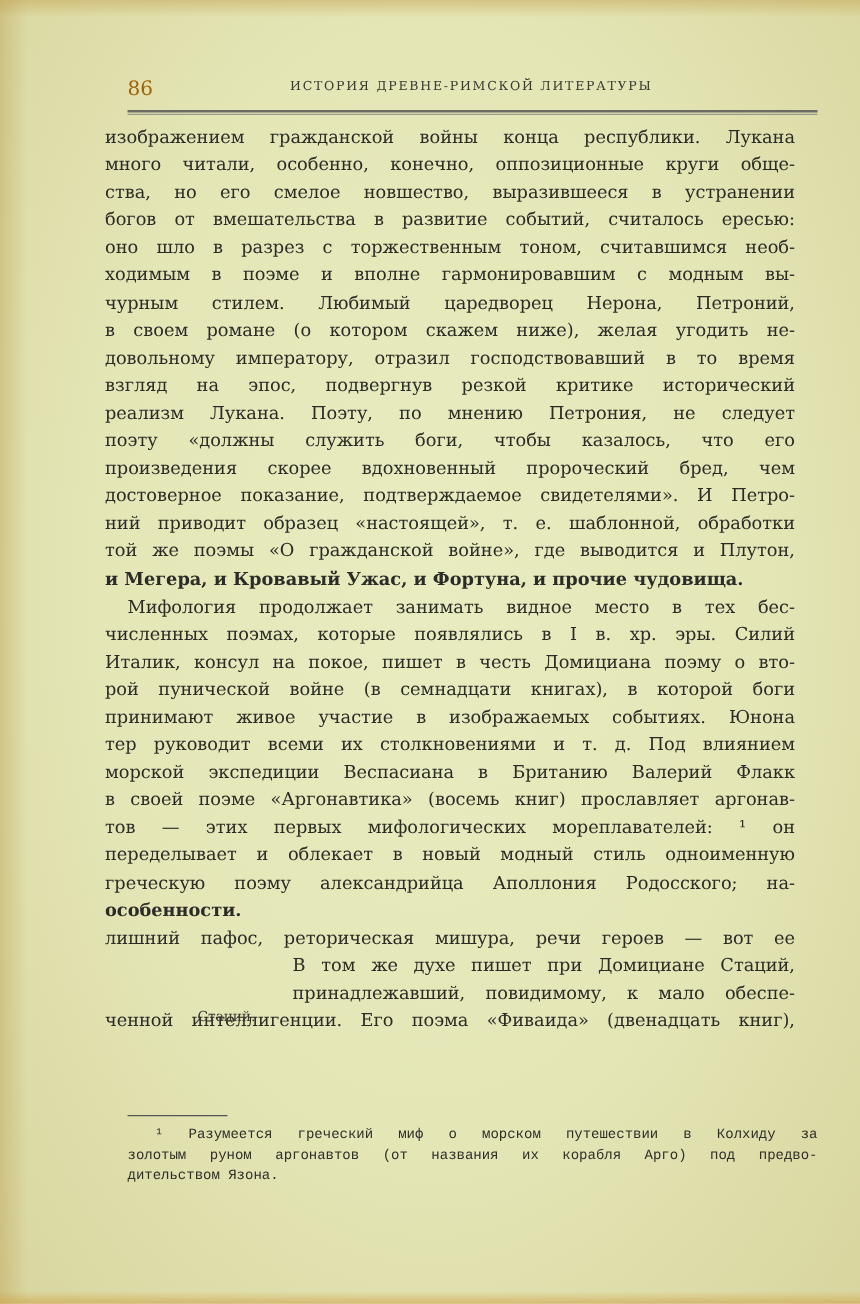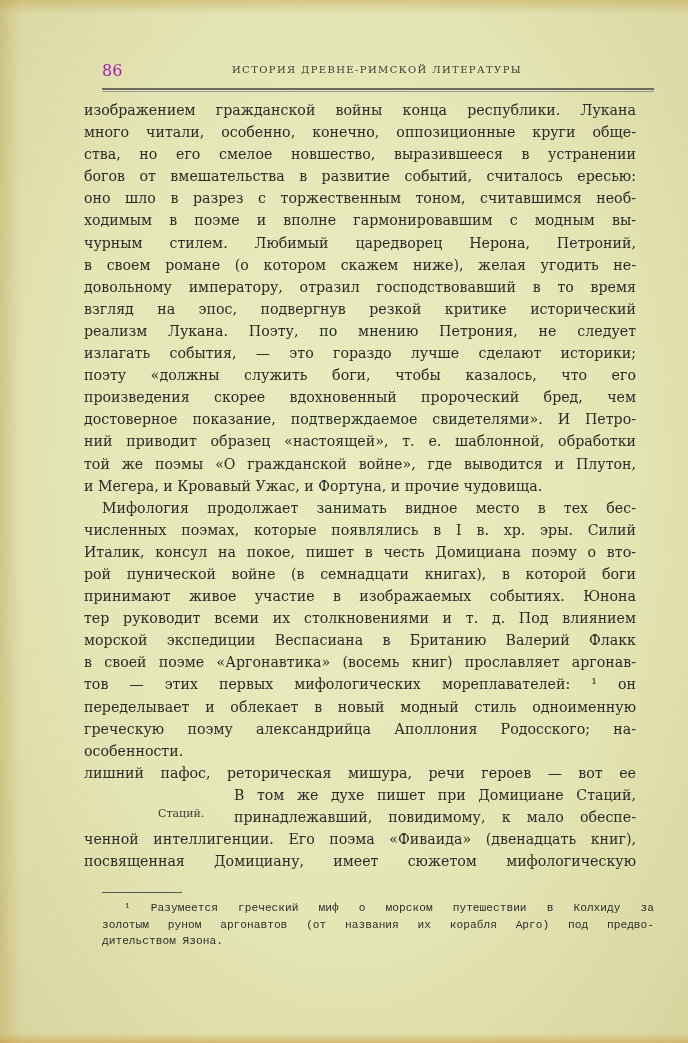--- a/index.html
+++ b/index.html
@@ -12,32 +12,32 @@
   }
   .page { position: absolute; left: 0; top: 0; width: 688px; height: 1043px; }
   .edge-top { position:absolute; left:0; top:0; width:688px; height:14px;
     background: linear-gradient(to bottom, rgba(200,170,90,0.55), rgba(200,170,90,0)); }
   .edge-left { position:absolute; left:0; top:0; width:22px; height:1043px;
     background: linear-gradient(to right, rgba(190,165,90,0.45), rgba(190,165,90,0)); }
   .edge-bottom { position:absolute; left:0; bottom:0; width:688px; height:10px;
     background: linear-gradient(to top, rgba(205,160,70,0.6), rgba(205,160,70,0)); }
 
   .header { position: absolute; left: 102px; top: 61px; width: 550px; height: 26px; }
-  .page-number { position: absolute; left: 0; top: 0; font-size: 16px; color: #a21caf; text-align: center; }
+  .page-number { position: absolute; left: 0; top: 0; font-size: 16px; color: #a16207; text-align: center; }
   .running-title { position: absolute; left: 0; width: 550px; top: 3px; text-align: center;
     font-size: 10px; letter-spacing: 1.4px; color: #3a3a36; }
   .header-rule { position: absolute; left: 102px; top: 88px; width: 552px; height: 0;
     border-top: 2px solid #6c6c64; }
   .header-rule2 { position: absolute; left: 102px; top: 91px; width: 552px; height: 0;
     border-top: 1px solid #9a9a8c; }
 
   .body-text { position: absolute; left: 84px; top: 99px; width: 552px; }
   .line { height: 22.1px; line-height: 22.1px; font-size: 14.2px; white-space: nowrap;
     text-align: justify; text-align-last: justify; overflow: hidden; color: #2b2b27; }
-  .line.last { text-align-last: left; }
+  .line.last { text-align-last: left; font-weight: bold; }
   .line.indent { padding-left: 18px; }
   .line.margin-indent { padding-left: 150px; }
 
   .marginal-note { position: absolute; left: 146px; top: 807px; font-size: 11px; color: #3a3a35; margin-left: 12px; }
 
   .fn-rule { position: absolute; left: 102px; top: 892px; width: 80px; border-top: 1px solid #555; }
   .footnotes { position: absolute; left: 102px; top: 900px; width: 552px; }
   .fn-line { height: 16.5px; line-height: 16.5px; font-size: 11.2px; white-space: nowrap;
     text-align: justify; text-align-last: justify; color: #2e2e2a; font-family: Liberation Mono, monospace; }
   .fn-line.first { padding-left: 22px; }
@@ -63,21 +63,20 @@
     <div class="line">много читали, особенно, конечно, оппозиционные круги обще-</div>
     <div class="line">ства, но его смелое новшество, выразившееся в устранении</div>
     <div class="line">богов от вмешательства в развитие событий, считалось ересью:</div>
     <div class="line">оно шло в разрез с торжественным тоном, считавшимся необ-</div>
     <div class="line">ходимым в поэме и вполне гармонировавшим с модным вы-</div>
     <div class="line">чурным стилем. Любимый царедворец Нерона, Петроний,</div>
     <div class="line">в своем романе (о котором скажем ниже), желая угодить не-</div>
     <div class="line">довольному императору, отразил господствовавший в то время</div>
     <div class="line">взгляд на эпос, подвергнув резкой критике исторический</div>
     <div class="line">реализм Лукана. Поэту, по мнению Петрония, не следует</div>
-    <div class="line">излагать события, — это гораздо лучше сделают историки;</div>
     <div class="line">поэту «должны служить боги, чтобы казалось, что его</div>
     <div class="line">произведения скорее вдохновенный пророческий бред, чем</div>
     <div class="line">достоверное показание, подтверждаемое свидетелями». И Петро-</div>
     <div class="line">ний приводит образец «настоящей», т. е. шаблонной, обработки</div>
     <div class="line">той же поэмы «О гражданской войне», где выводится и Плутон,</div>
     <div class="line last">и Мегера, и Кровавый Ужас, и Фортуна, и прочие чудовища.</div>
     <div class="line indent">Мифология продолжает занимать видное место в тех бес-</div>
     <div class="line">численных поэмах, которые появлялись в I в. хр. эры. Силий</div>
     <div class="line">Италик, консул на покое, пишет в честь Домициана поэму о вто-</div>
     <div class="line">рой пунической войне (в семнадцати книгах), в которой боги</div>
@@ -86,21 +85,20 @@
     <div class="line">морской экспедиции Веспасиана в Британию Валерий Флакк</div>
     <div class="line">в своей поэме «Аргонавтика» (восемь книг) прославляет аргонав-</div>
     <div class="line">тов — этих первых мифологических мореплавателей: ¹ он</div>
     <div class="line">переделывает и облекает в новый модный стиль одноименную</div>
     <div class="line">греческую поэму александрийца Аполлония Родосского; на-</div>
     <div class="line last">особенности.</div>
     <div class="line">лишний пафос, реторическая мишура, речи героев — вот ее</div>
     <div class="line margin-indent">В том же духе пишет при Домициане Стаций,</div>
     <div class="line margin-indent">принадлежавший, повидимому, к мало обеспе-</div>
     <div class="line">ченной интеллигенции. Его поэма «Фиваида» (двенадцать книг),</div>
-    <div class="line">посвященная Домициану, имеет сюжетом мифологическую</div>
   </div>
 
   <div class="marginal-note">Стаций.</div>
 
   <div class="fn-rule"></div>
   <div class="footnotes">
     <div class="fn-line first">¹ Разумеется греческий миф о морском путешествии в Колхиду за</div>
     <div class="fn-line">золотым руном аргонавтов (от названия их корабля Арго) под предво-</div>
     <div class="fn-line last">дительством Язона.</div>
   </div>

